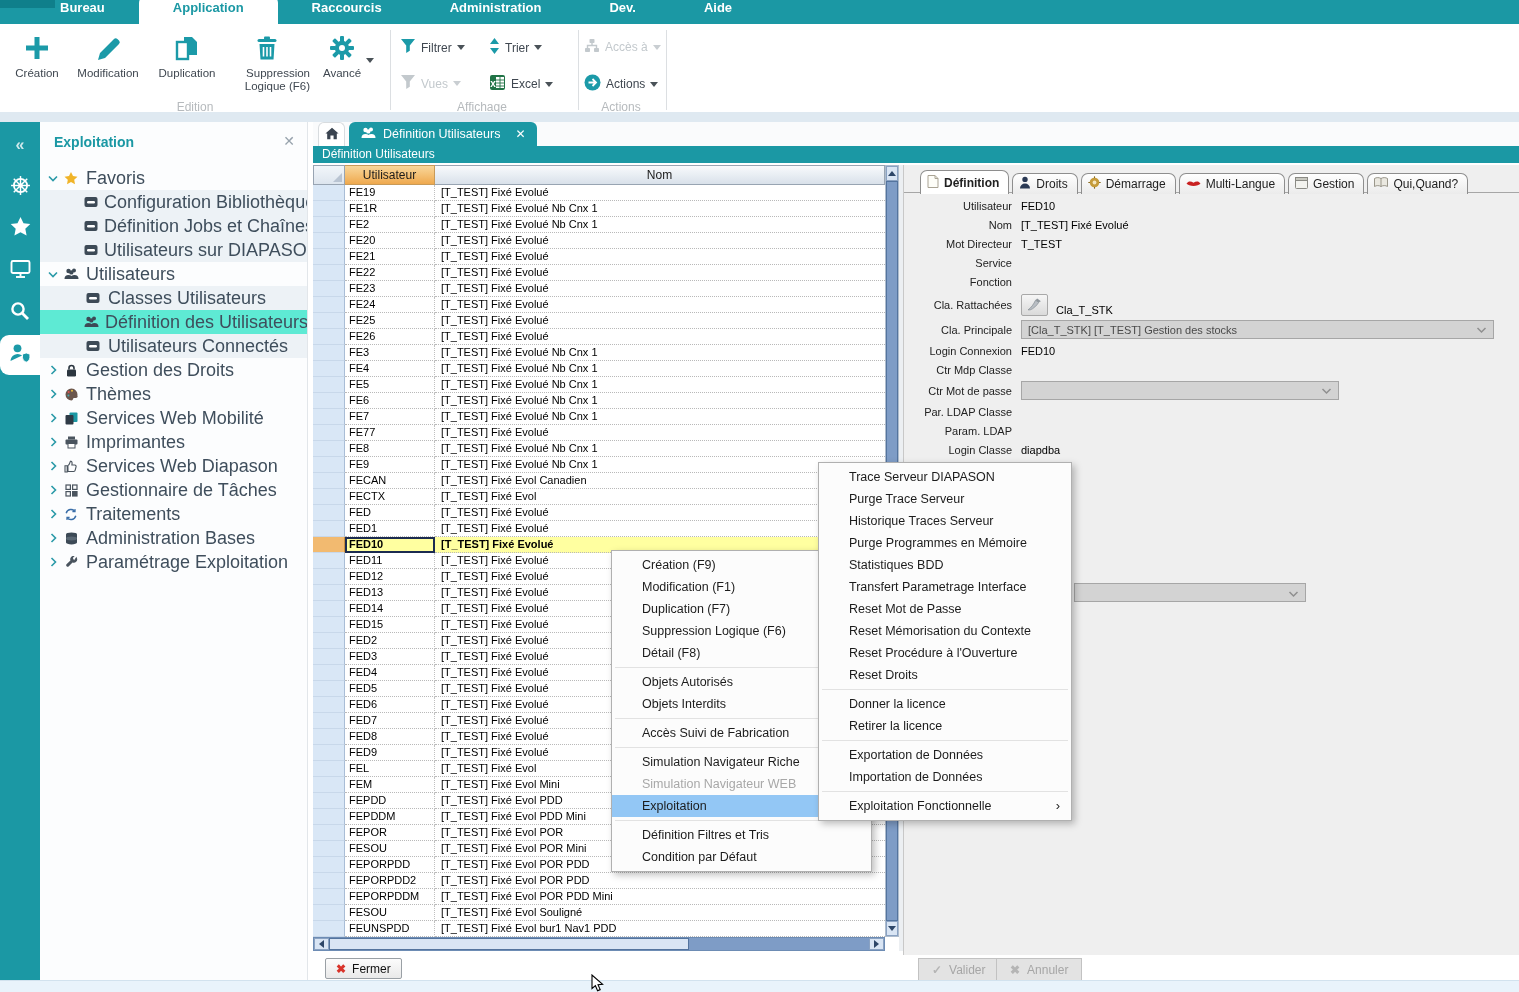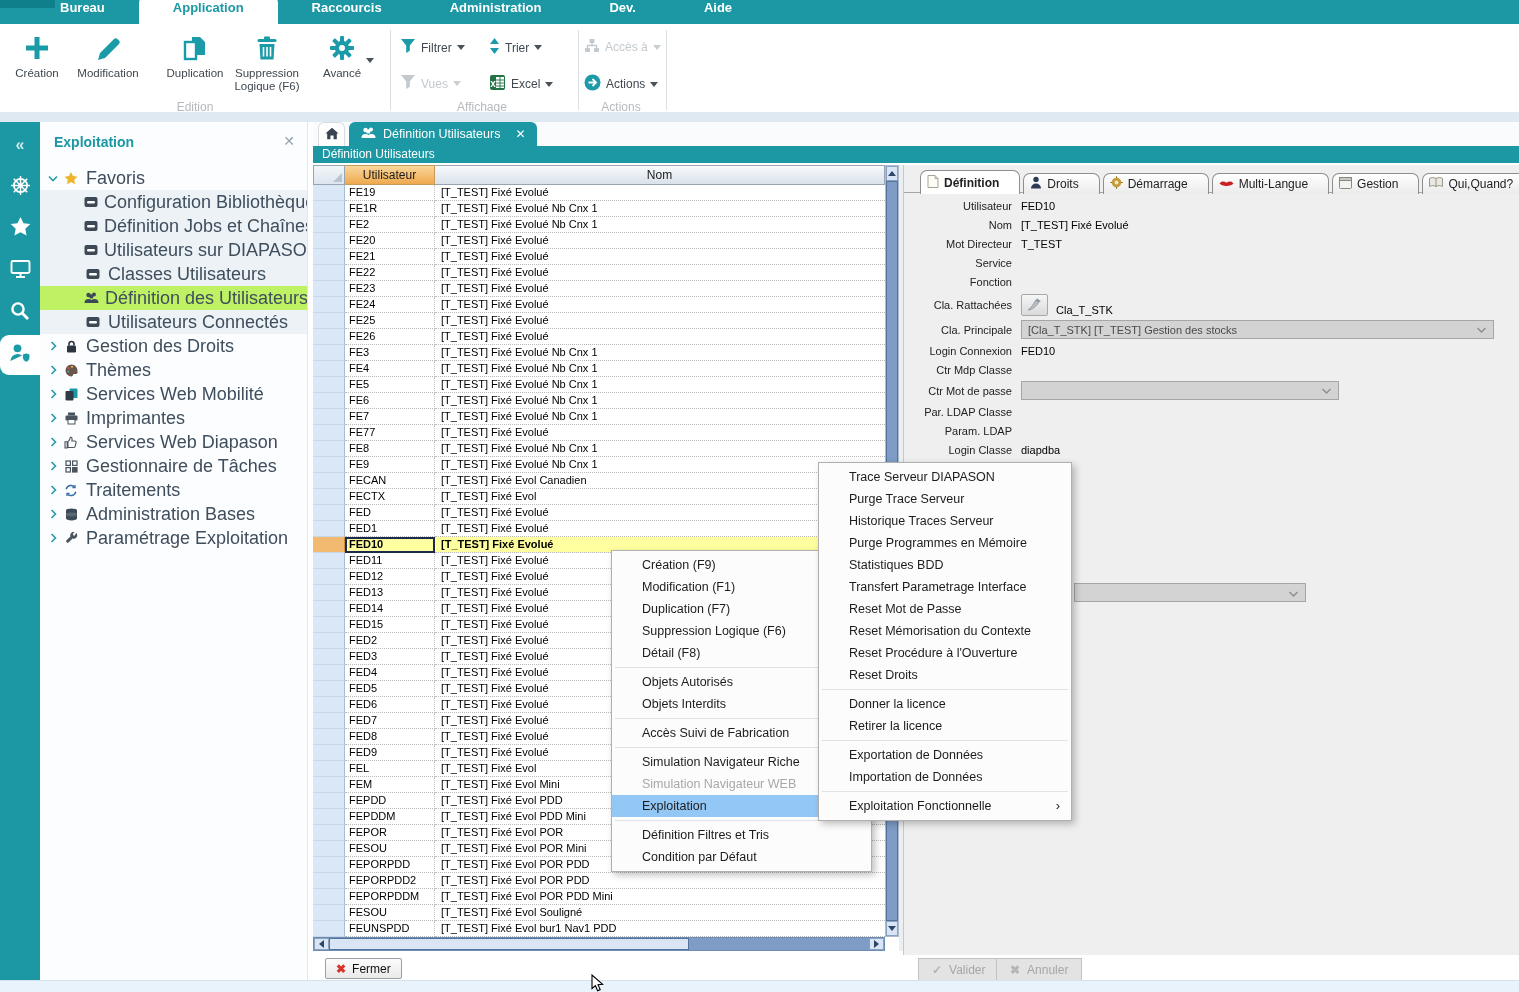--- a/index.html
+++ b/index.html
@@ -9,21 +9,21 @@
   
   #menubar{position:absolute;left:0;top:0;width:100%;height:24px;background:#1b98a4;display:flex;align-items:flex-end}
   .mb-item{color:#fff;font-size:13px;font-weight:bold;padding:0 34px;line-height:24px;height:28px;cursor:default;white-space:nowrap}
   .mb-item:first-child{margin-left:26px}
   .mb-item.active{background:#fff;color:#1b98a4;border-radius:7px 7px 0 0}
   #corner{position:absolute;left:0;top:0;width:55px;height:8px;background:#0f7f8b}
 
   
   #toolbar{position:absolute;left:0;top:24px;width:100%;height:88px;background:#fff}
   .tbb{position:absolute;top:8px;display:flex;flex-direction:column;align-items:center;gap:3px;
-       font-size:11.5px;color:#3f4750;text-align:center;line-height:1.15;cursor:default}
+       font-size:11.5px;color:#3f4750;text-align:right;line-height:1.15;cursor:default}
   .tbb .tbi{height:32px;display:flex;align-items:center;justify-content:center}
   .tbsm{position:absolute;display:flex;align-items:center;gap:5px;font-size:12px;color:#3f4750;cursor:default}
   .tbsm.disabled{color:#c3c9cd}
   .caret{width:0;height:0;border-left:4px solid transparent;border-right:4px solid transparent;border-top:5px solid #4a5258;display:inline-block}
   .disabled .caret,.caret.dis{border-top-color:#c9ced2}
   .tbsep{position:absolute;top:6px;height:80px;width:1px;background:#dcdfe2}
   .tbgl{position:absolute;top:76px;font-size:12px;color:#b6babd;text-align:center}
   #understrip{position:absolute;left:0;top:112px;width:100%;height:10px;background:#dfe9f1}
 
   
@@ -34,21 +34,21 @@
 
   
   #tree{position:absolute;left:40px;top:122px;width:268px;height:858px;background:#fcfdfe;border-right:1px solid #e2e6ea;box-sizing:border-box}
   .tree-title{position:absolute;left:14px;top:12px;font-size:14px;font-weight:bold;color:#1b98a4}
   .tree-close{position:absolute;right:12px;top:11px;color:#97a2ac;font-size:14px;cursor:default}
   .tree-list{position:absolute;left:0;top:44px;right:0}
   .trow{height:24px;display:flex;align-items:center;font-size:18px;color:#3f4e5c;cursor:default;white-space:nowrap;overflow:hidden}
   .trow.lvl1{padding-left:6px}
   .trow.lvl2{padding-left:42px}
   .trow.alt{background:#edf2f6}
-  .trow.selected{background:#bef264}
+  .trow.selected{background:#5eead4}
   .tchev{width:14px;display:flex;align-items:center;justify-content:center}
   .ticon{width:18px;display:flex;align-items:center;justify-content:center;margin:0 6px 0 2px;color:#3d4a56}
 
   
   #tabsrow{position:absolute;left:313px;top:122px;right:0;height:24px;background:#fafbfc}
   .home-tab{position:absolute;left:5px;top:0;width:27px;height:24px;background:#fff;border:1px solid #d8dcdf;border-bottom:none;border-radius:6px 6px 0 0;display:flex;align-items:center;justify-content:center;box-sizing:border-box}
   .main-tab{position:absolute;left:36px;top:0;height:24px;background:#1b98a4;border-radius:6px 6px 0 0;color:#fff;display:flex;align-items:center;padding:0 12px;font-size:12.5px;gap:7px;cursor:default}
   .main-tab .close{margin-left:8px;font-size:12px}
   #subtitle{position:absolute;left:313px;top:146px;right:0;height:17px;background:#1b98a4;color:#fff;font-size:12px;line-height:17px;padding-left:9px;box-sizing:border-box}
 
@@ -80,21 +80,21 @@
   .tri-r{width:0;height:0;border-top:4px solid transparent;border-bottom:4px solid transparent;border-left:5px solid #2d4668}
   #hsb{position:absolute;left:313px;top:937px;width:572px;height:14px;background:#7e9cc6;border:1px solid #6d8cb4;box-sizing:border-box}
   .hsb-btn{position:absolute;top:0;width:15px;height:12px;background:#d9e5f4;border:1px solid #8aa2c2;box-sizing:border-box;display:flex;align-items:center;justify-content:center}
   #hsb-l{left:0} #hsb-r{right:0}
   #hsb-thumb{position:absolute;left:15px;top:0;width:360px;height:12px;background:#d9e5f4;border:1px solid #54749e;box-sizing:border-box}
   #split{position:absolute;left:899px;top:165px;width:4px;height:786px;background:#eceff2}
 
   
   #dpanel{position:absolute;left:903px;top:165px;right:0;height:790px;background:#efefef;border-left:1px solid #c8c8c8;box-sizing:border-box}
   .dtabs{position:absolute;left:16px;top:5px;display:flex;align-items:flex-end;z-index:2}
-  .dtab{height:20px;padding:0 20px 0 6px;margin-right:3px;border:1px solid #8e8e8e;border-bottom:none;border-radius:7px 7px 0 0;background:linear-gradient(#ffffff,#ebebeb);font-size:12px;color:#222;display:flex;align-items:center;gap:5px;cursor:default;white-space:nowrap}
+  .dtab{height:20px;padding:0 9px 0 6px;margin-right:3px;border:1px solid #8e8e8e;border-bottom:none;border-radius:7px 7px 0 0;background:linear-gradient(#ffffff,#ebebeb);font-size:12px;color:#222;display:flex;align-items:center;gap:5px;cursor:default;white-space:nowrap}
   .dtab.active{background:#fff;font-weight:bold;height:23px}
   .tabline{position:absolute;left:0;right:0;top:27px;height:1px;background:#a6a6a6}
   .fields{position:absolute;left:0;top:31px;right:10px}
   .frow{display:flex;align-items:center;min-height:19px;font-size:11px}
   .flabel{width:108px;text-align:right;padding-right:9px;color:#222;flex:none}
   .frow .ctl{display:none}
   .frow.t-text .ctl-text{display:inline;color:#000}
   .frow.t-iconbtn .ctl-icon{display:inline-flex;align-items:flex-end}
   .frow.t-dropdown .ctl-drop{display:inline-flex}
   .frow.t-iconbtn{min-height:27px}
@@ -146,21 +146,21 @@
     <span>Création</span>
   </div>
   <div class="tbb" style="left:70px;width:76px">
     <span class="tbi">
         <svg width="28" height="28" viewBox="0 0 28 28">
           <path d="M4 26l2-7L20 5a2.4 2.4 0 013.4 0l1.6 1.6a2.4 2.4 0 010 3.4L11 24z" fill="#1b9aa8"></path>
         </svg>
       </span>
     <span>Modification</span>
   </div>
-  <div class="tbb" style="left:160px;width:70px">
+  <div class="tbb" style="left:152px;width:70px">
     <span class="tbi">
         <svg width="28" height="28" viewBox="0 0 28 28">
           <path d="M11 3h8l5 5v13H11z" fill="#1b9aa8"></path>
           <rect x="4" y="8" width="11" height="17" fill="#fff" stroke="#1b9aa8" stroke-width="2.4"></rect>
         </svg>
       </span>
     <span>Duplication</span>
   </div>
   <div class="tbb" style="left:224px;width:86px">
     <span class="tbi">
@@ -352,20 +352,38 @@
       <div class="trow alt lvl2">
 
         <span class="ticon">
           <svg width="14" height="12" viewBox="0 0 14 12">
             <rect x="0.5" y="1" width="13" height="10" rx="2" fill="#3d4a56"></rect>
             <rect x="3" y="5" width="8" height="2.4" rx="1.2" fill="#fff"></rect>
           </svg>
         </span>
         <span>Utilisateurs sur DIAPASON</span>
       </div>
+      <div class="trow lvl1">
+        <span class="tchev">
+          <svg width="10" height="7" viewBox="0 0 10 7">
+            <path d="M1 1.5l4 4 4-4" fill="none" stroke="#2a9aa8" stroke-width="1.6"></path>
+          </svg>
+        </span>
+        <span class="ticon">
+          <svg width="15" height="12" viewBox="0 0 15 12" fill="currentColor">
+            <circle cx="4.5" cy="3" r="2.2"></circle>
+            <circle cx="10" cy="2.6" r="2"></circle>
+            <circle cx="7.3" cy="4.4" r="2.2"></circle>
+            <path d="M.5 11a4 4 0 018 0z"></path>
+            <path d="M6.5 11a4 4 0 018 0z"></path>
+            <path d="M3.3 11a4.2 4.2 0 018 0z"></path>
+          </svg>
+        </span>
+        <span>Utilisateurs</span>
+      </div>
       <div class="trow alt lvl2">
 
         <span class="ticon">
           <svg width="14" height="12" viewBox="0 0 14 12">
             <rect x="0.5" y="1" width="13" height="10" rx="2" fill="#3d4a56"></rect>
             <rect x="3" y="5" width="8" height="2.4" rx="1.2" fill="#fff"></rect>
           </svg>
         </span>
         <span>Classes Utilisateurs</span>
       </div>

